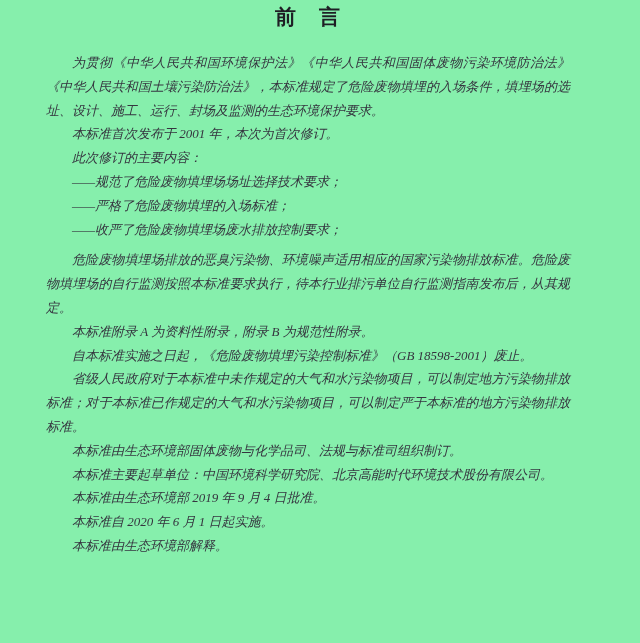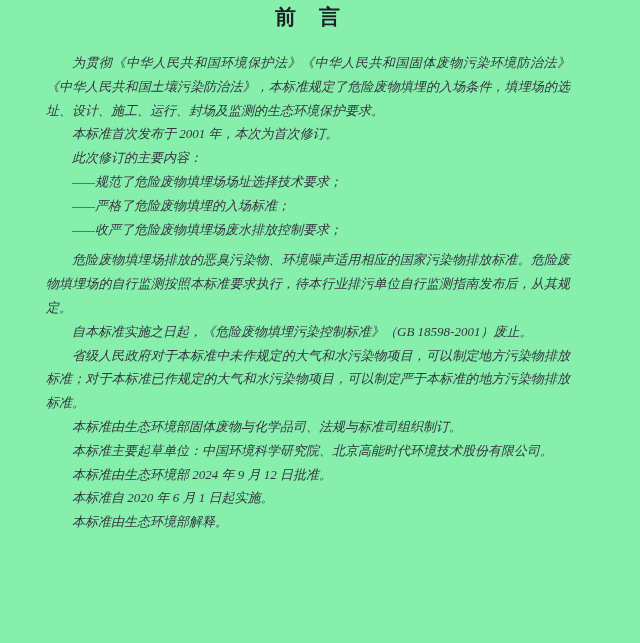--- a/index.html
+++ b/index.html
@@ -55,21 +55,22 @@
 <div class="page">
   <h1 class="doc-title">前　言</h1>
   <div>
       <p class="para body">为贯彻《中华人民共和国环境保护法》《中华人民共和国固体废物污染环境防治法》《中华人民共和国土壤污染防治法》，本标准规定了危险废物填埋的入场条件，填埋场的选址、设计、施工、运行、封场及监测的生态环境保护要求。</p>
       <p class="para body">本标准首次发布于 2001 年，本次为首次修订。</p>
       <p class="para body">此次修订的主要内容：</p>
       <p class="para dash">——规范了危险废物填埋场场址选择技术要求；</p>
       <p class="para dash">——严格了危险废物填埋的入场标准；</p>
       <p class="para dash">——收严了危险废物填埋场废水排放控制要求；</p>
       <p class="para body-spaced">危险废物填埋场排放的恶臭污染物、环境噪声适用相应的国家污染物排放标准。危险废物填埋场的自行监测按照本标准要求执行，待本行业排污单位自行监测指南发布后，从其规定。</p>
+      <p class="para body">本标准附录 A 为资料性附录，附录 B 为规范性附录。</p>
       <p class="para body">自本标准实施之日起，《危险废物填埋污染控制标准》（GB 18598-2001）废止。</p>
       <p class="para body">省级人民政府对于本标准中未作规定的大气和水污染物项目，可以制定地方污染物排放标准；对于本标准已作规定的大气和水污染物项目，可以制定严于本标准的地方污染物排放标准。</p>
       <p class="para body">本标准由生态环境部固体废物与化学品司、法规与标准司组织制订。</p>
       <p class="para body">本标准主要起草单位：中国环境科学研究院、北京高能时代环境技术股份有限公司。</p>
-      <p class="para body">本标准由生态环境部 2024 年 9 月 12 日批准。</p>
+      <p class="para body">本标准由生态环境部 2019 年 9 月 4 日批准。</p>
       <p class="para body">本标准自 2020 年 6 月 1 日起实施。</p>
       <p class="para body">本标准由生态环境部解释。</p>
     </div>
 </div>
 
 </body></html>

